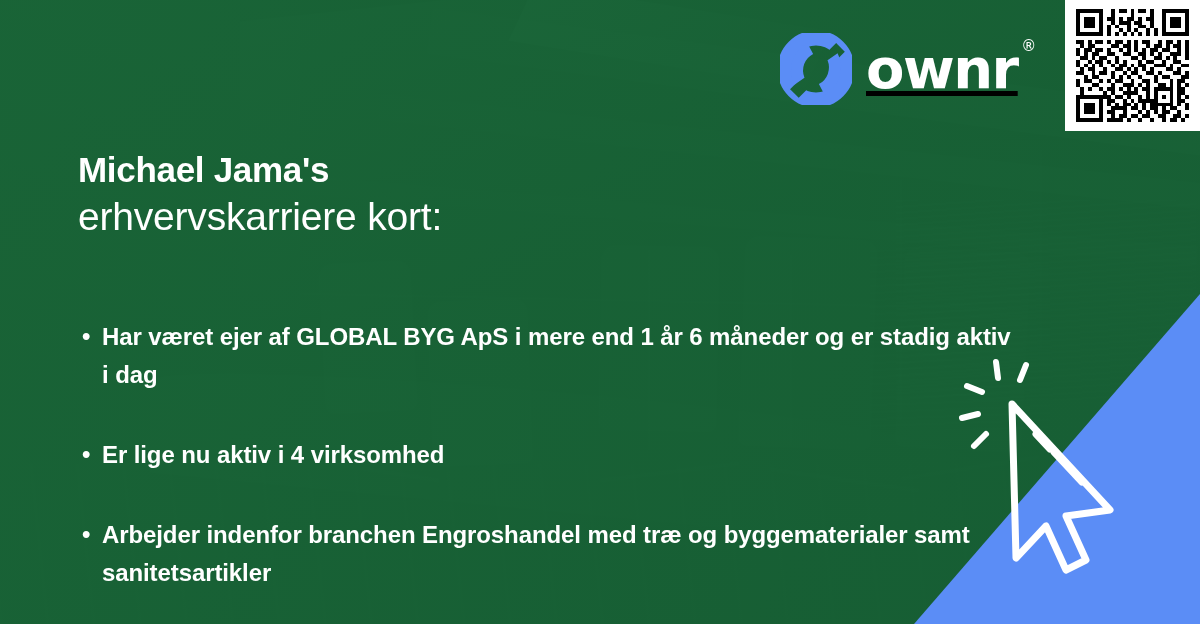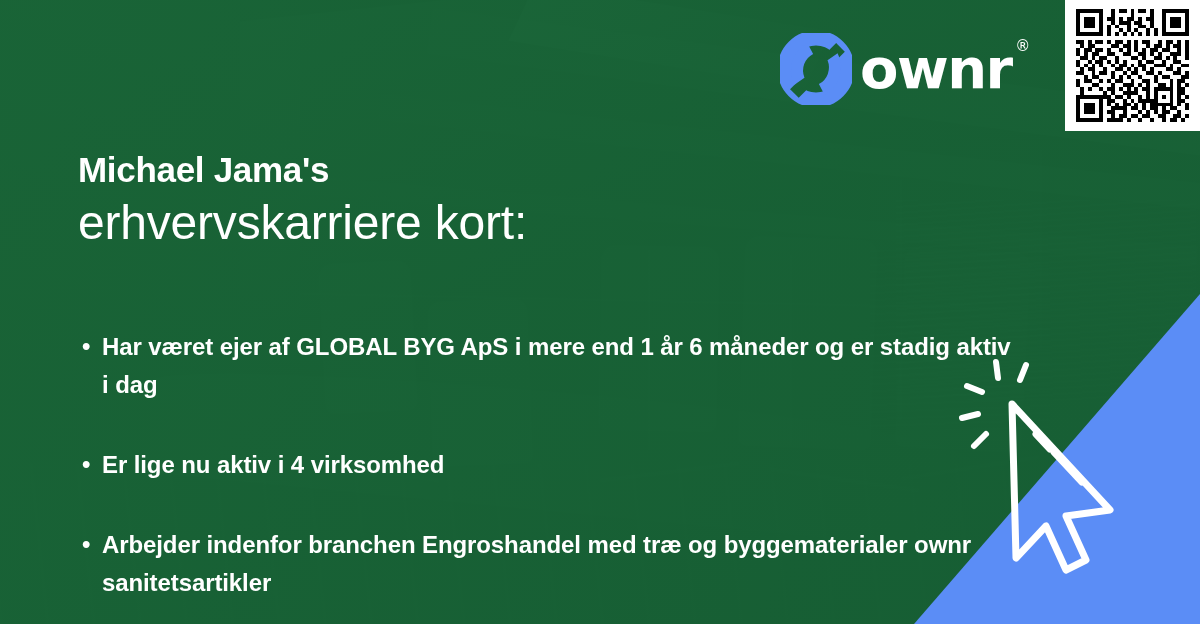--- a/index.html
+++ b/index.html
@@ -177,21 +177,22 @@
   }
   #qr-panel svg { display: block; width: 100%; height: 100%; }
 
   
   #logo {
     position: absolute;
     left: 780px;
     top: 33px;
     display: flex;
     align-items: center;
-    gap: 8px;
+    gap: 14px;
+    text-decoration: underline;
   }
   #logo-mark { width: 72px; height: 72px; display: block; }
   #logo-wordmark {
     position: relative;
     color: #ffffff;
     font-size: 56px;
     font-weight: bold;
     letter-spacing: -1.5px;
     line-height: 1;
     font-family: "DejaVu Sans", "Liberation Sans", sans-serif;
@@ -214,21 +215,21 @@
     color: #ffffff;
   }
   #title-line1 {
     font-size: 35px;
     font-weight: bold;
     line-height: 1.12;
     letter-spacing: -0.3px;
     margin: 0;
   }
   #title-line2 {
-    font-size: 48px;
+    font-size: 39px;
     font-weight: normal;
     line-height: 1.15;
     letter-spacing: -0.2px;
     margin: 6px 0 0 0;
   }
   #bullet-list {
     list-style: none;
     margin: 78px 0 0 0;
     padding: 0;
   }
@@ -564,17 +565,17 @@
       <span>ownr</span><span id="logo-reg">®</span>
     </div>
   </div>
 
   <div id="content">
     <div id="title-line1">Michael Jama's</div>
     <div id="title-line2">erhvervskarriere kort:</div>
     <ul id="bullet-list">
       <li>Har været ejer af GLOBAL BYG ApS i mere end 1 år 6 måneder og er stadig aktiv i dag</li>
       <li>Er lige nu aktiv i 4 virksomhed</li>
-      <li>Arbejder indenfor branchen Engroshandel med træ og byggematerialer ownr sanitetsartikler</li>
+      <li>Arbejder indenfor branchen Engroshandel med træ og byggematerialer samt sanitetsartikler</li>
     </ul>
   </div>
 
 </div>
 
 </body></html>

